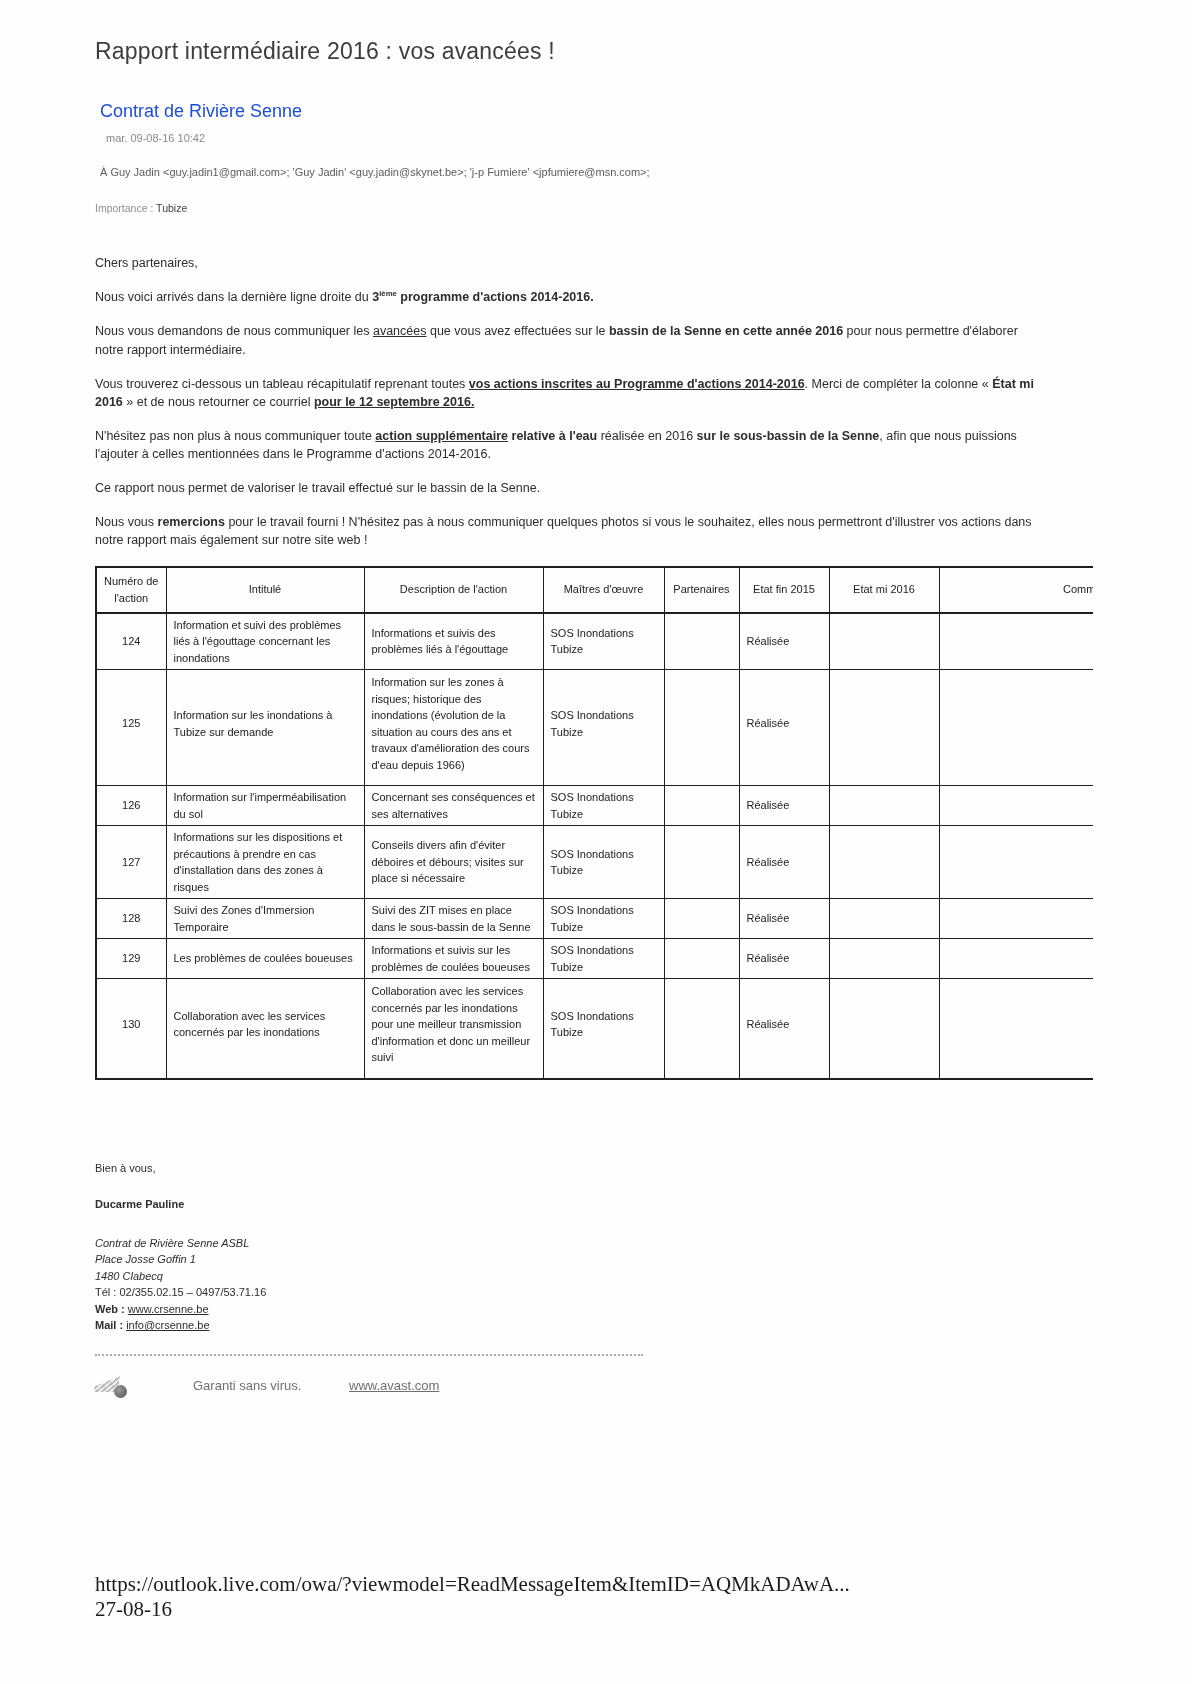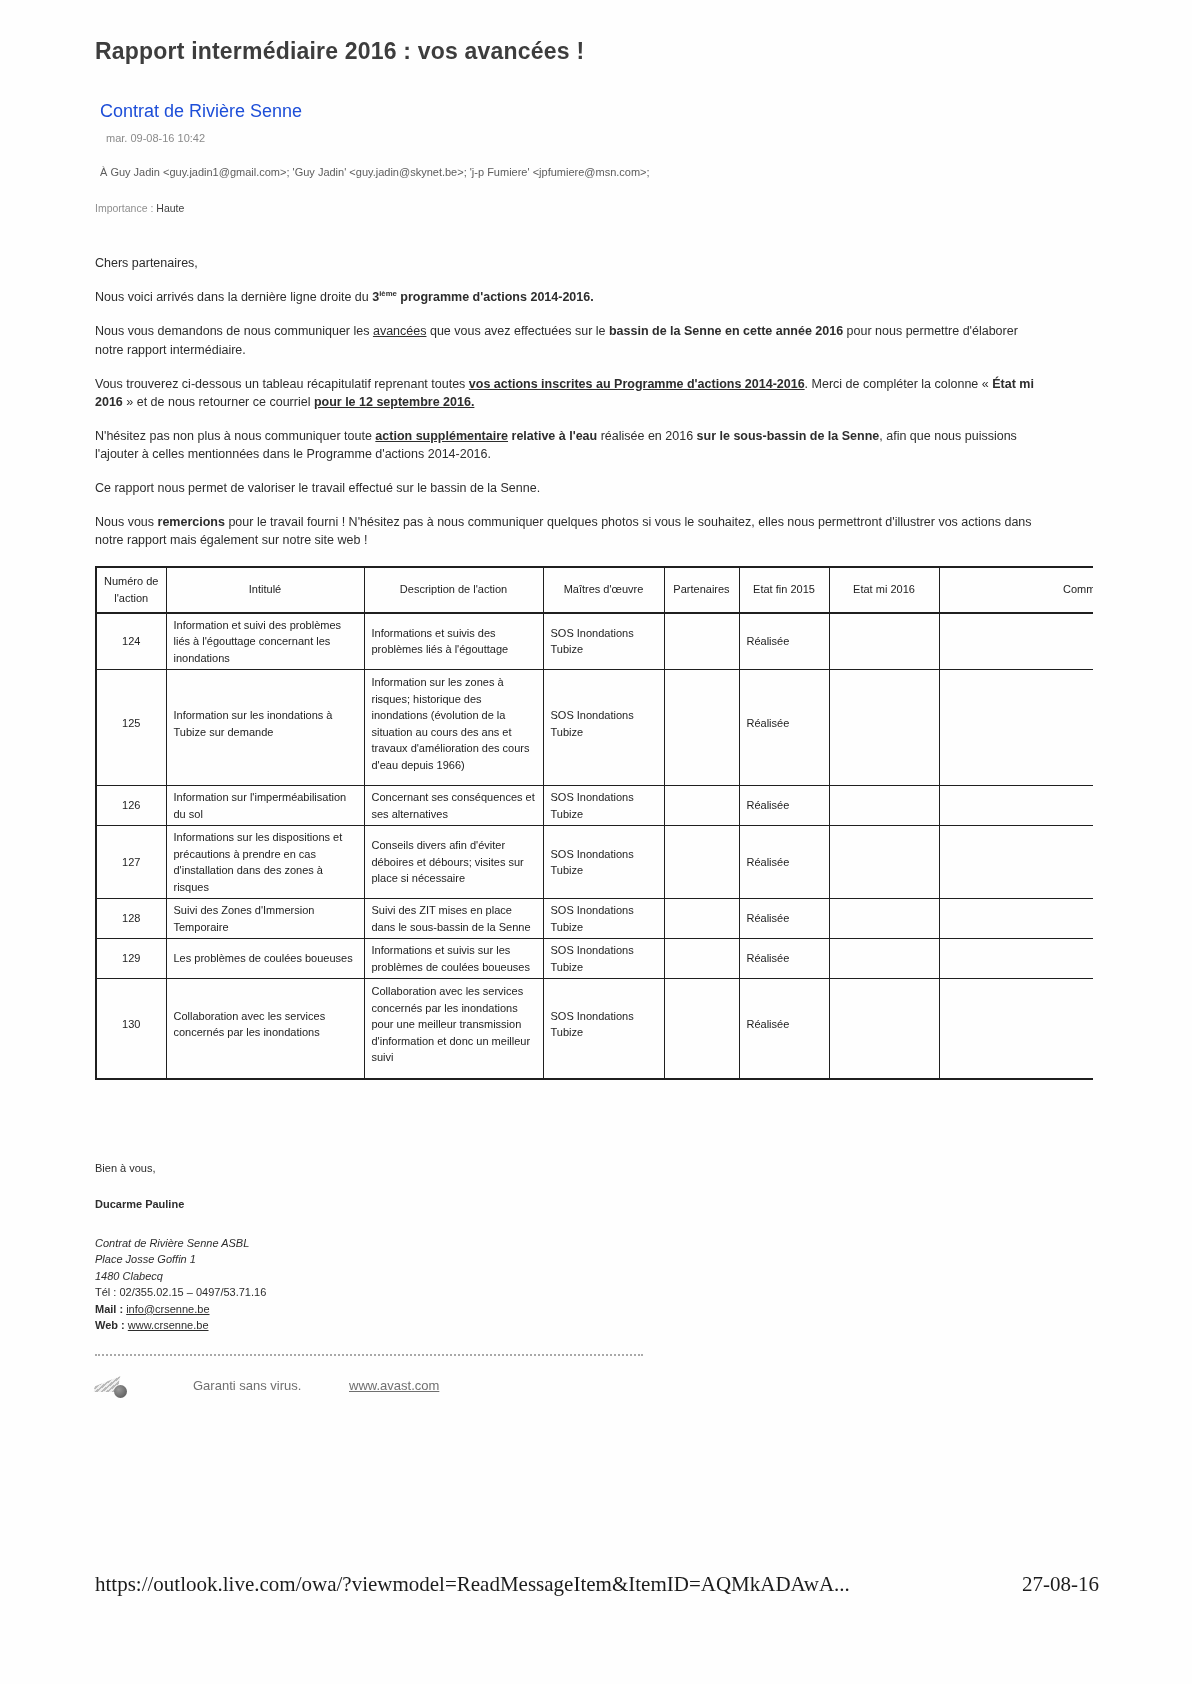--- a/index.html
+++ b/index.html
@@ -7,21 +7,21 @@
     position:relative;
     width:1192px;height:1684px;
     margin:0 auto;
     background:#fefefe;
     font-family:"Liberation Sans","DejaVu Sans",sans-serif;
     color:#2e2e2e;
     overflow:hidden;
   }
   .content{padding:38px 95px 0 95px;}
   .doc-title{
-    font-size:23px;font-weight:700;color:#3d3d3d;
+    font-size:23px;font-weight:400;color:#3d3d3d;
     letter-spacing:.2px;margin:0 0 36px 0;
   }
   .sender{font-size:18px;font-weight:400;color:#1d4ed8;margin:0 0 0 5px;}
   .sent{font-size:11px;color:#8a8a8a;margin:10px 0 0 11px;}
   .to-line{font-size:11px;color:#5c5c5c;margin:22px 0 0 5px;}
   .importance{font-size:10.5px;margin:24px 0 0 0;}
   .importance .lab{color:#8f8f8f;}
   .importance .val{color:#3f3f3f;}
   .bodytext{margin-top:40px;width:945px;}
   .bodytext p{
@@ -80,38 +80,38 @@
   .avast-logo .ball{
     position:absolute;right:2px;bottom:0;width:13px;height:13px;border-radius:50%;
     background:radial-gradient(circle at 35% 35%,#9a9a9a,#4f4f4f);
   }
   .avast-text a,.avast-text span{color:#6f6f6f;margin-left:44px;}
 
   .print-footer{
     position:absolute;left:95px;top:1572px;width:1004px;
     display:flex;justify-content:space-between;align-items:baseline;
     font-family:"Liberation Serif","DejaVu Serif",serif;
-    font-size:21px;color:#1c1c1c;
+    font-size:21px;color:#1c1c1c;flex-direction:column;
   }
 </style>
 </head>
 <body>
 
 <div class="page">
   <div class="content">
 
     <h1 class="doc-title">Rapport intermédiaire 2016 : vos avancées !</h1>
 
     <div>
       <div class="sender">Contrat de Rivière Senne</div>
       <div class="sent">mar. 09-08-16 10:42</div>
       <div class="to-line">À Guy Jadin &lt;guy.jadin1@gmail.com&gt;; 'Guy Jadin' &lt;guy.jadin@skynet.be&gt;; 'j-p Fumiere' &lt;jpfumiere@msn.com&gt;;</div>
       <div class="importance">
         <span class="lab">Importance :</span>
-        <span class="val">Haute</span>
+        <span class="val">Tubize</span>
       </div>
     </div>
 
     <div class="bodytext">
       <p>Chers partenaires,</p>
       <p><span>Nous voici arrivés dans la dernière ligne droite du </span><span class="b">3</span><span class="b sup">ième</span><span> </span><span class="b">programme d'actions 2014-2016.</span></p>
       <p><span>Nous vous demandons de nous communiquer les </span><span class="u">avancées</span><span> que vous avez effectuées sur le </span><span class="b">bassin de la Senne en cette année 2016</span><span> pour nous permettre d'élaborer notre rapport intermédiaire.</span></p>
       <p><span>Vous trouverez ci-dessous un tableau récapitulatif reprenant toutes </span><span class="b u">vos actions inscrites au Programme d'actions 2014-2016</span><span>. Merci de compléter la colonne « </span><span class="b">État mi 2016</span><span> » et de nous retourner ce courriel </span><span class="b u">pour le 12 septembre 2016.</span></p>
       <p><span>N'hésitez pas non plus à nous communiquer toute </span><span class="b u">action supplémentaire</span><span> </span><span class="b">relative à l'eau</span><span> réalisée en 2016 </span><span class="b">sur le sous-bassin de la Senne</span><span>, afin que nous puissions l'ajouter à celles mentionnées dans le Programme d'actions 2014-2016.</span></p>
       <p><span>Ce rapport nous permet de valoriser le travail effectué sur le bassin de la Senne.</span></p>
@@ -218,24 +218,24 @@
     </div>
 
     <div class="sig">
       <p class="closing">Bien à vous,</p>
       <p class="name">Ducarme Pauline</p>
       <p class="org line">Contrat de Rivière Senne ASBL</p>
       <p class="org line">Place Josse Goffin 1</p>
       <p class="org line">1480 Clabecq</p>
       <p class="line">Tél : 02/355.02.15 – 0497/53.71.16</p>
       <p class="line">
-        <span class="lab">Mail : </span><a class="lnk">info@crsenne.be</a>
+        <span class="lab">Web : </span><a class="lnk">www.crsenne.be</a>
       </p>
       <p class="line">
-        <span class="lab">Web : </span><a class="lnk">www.crsenne.be</a>
+        <span class="lab">Mail : </span><a class="lnk">info@crsenne.be</a>
       </p>
     </div>
 
     <hr class="divider">
 
     <div class="avast-row">
       <span class="avast-logo">
         <span class="wing"></span>
           <span class="ball"></span>
       </span>

